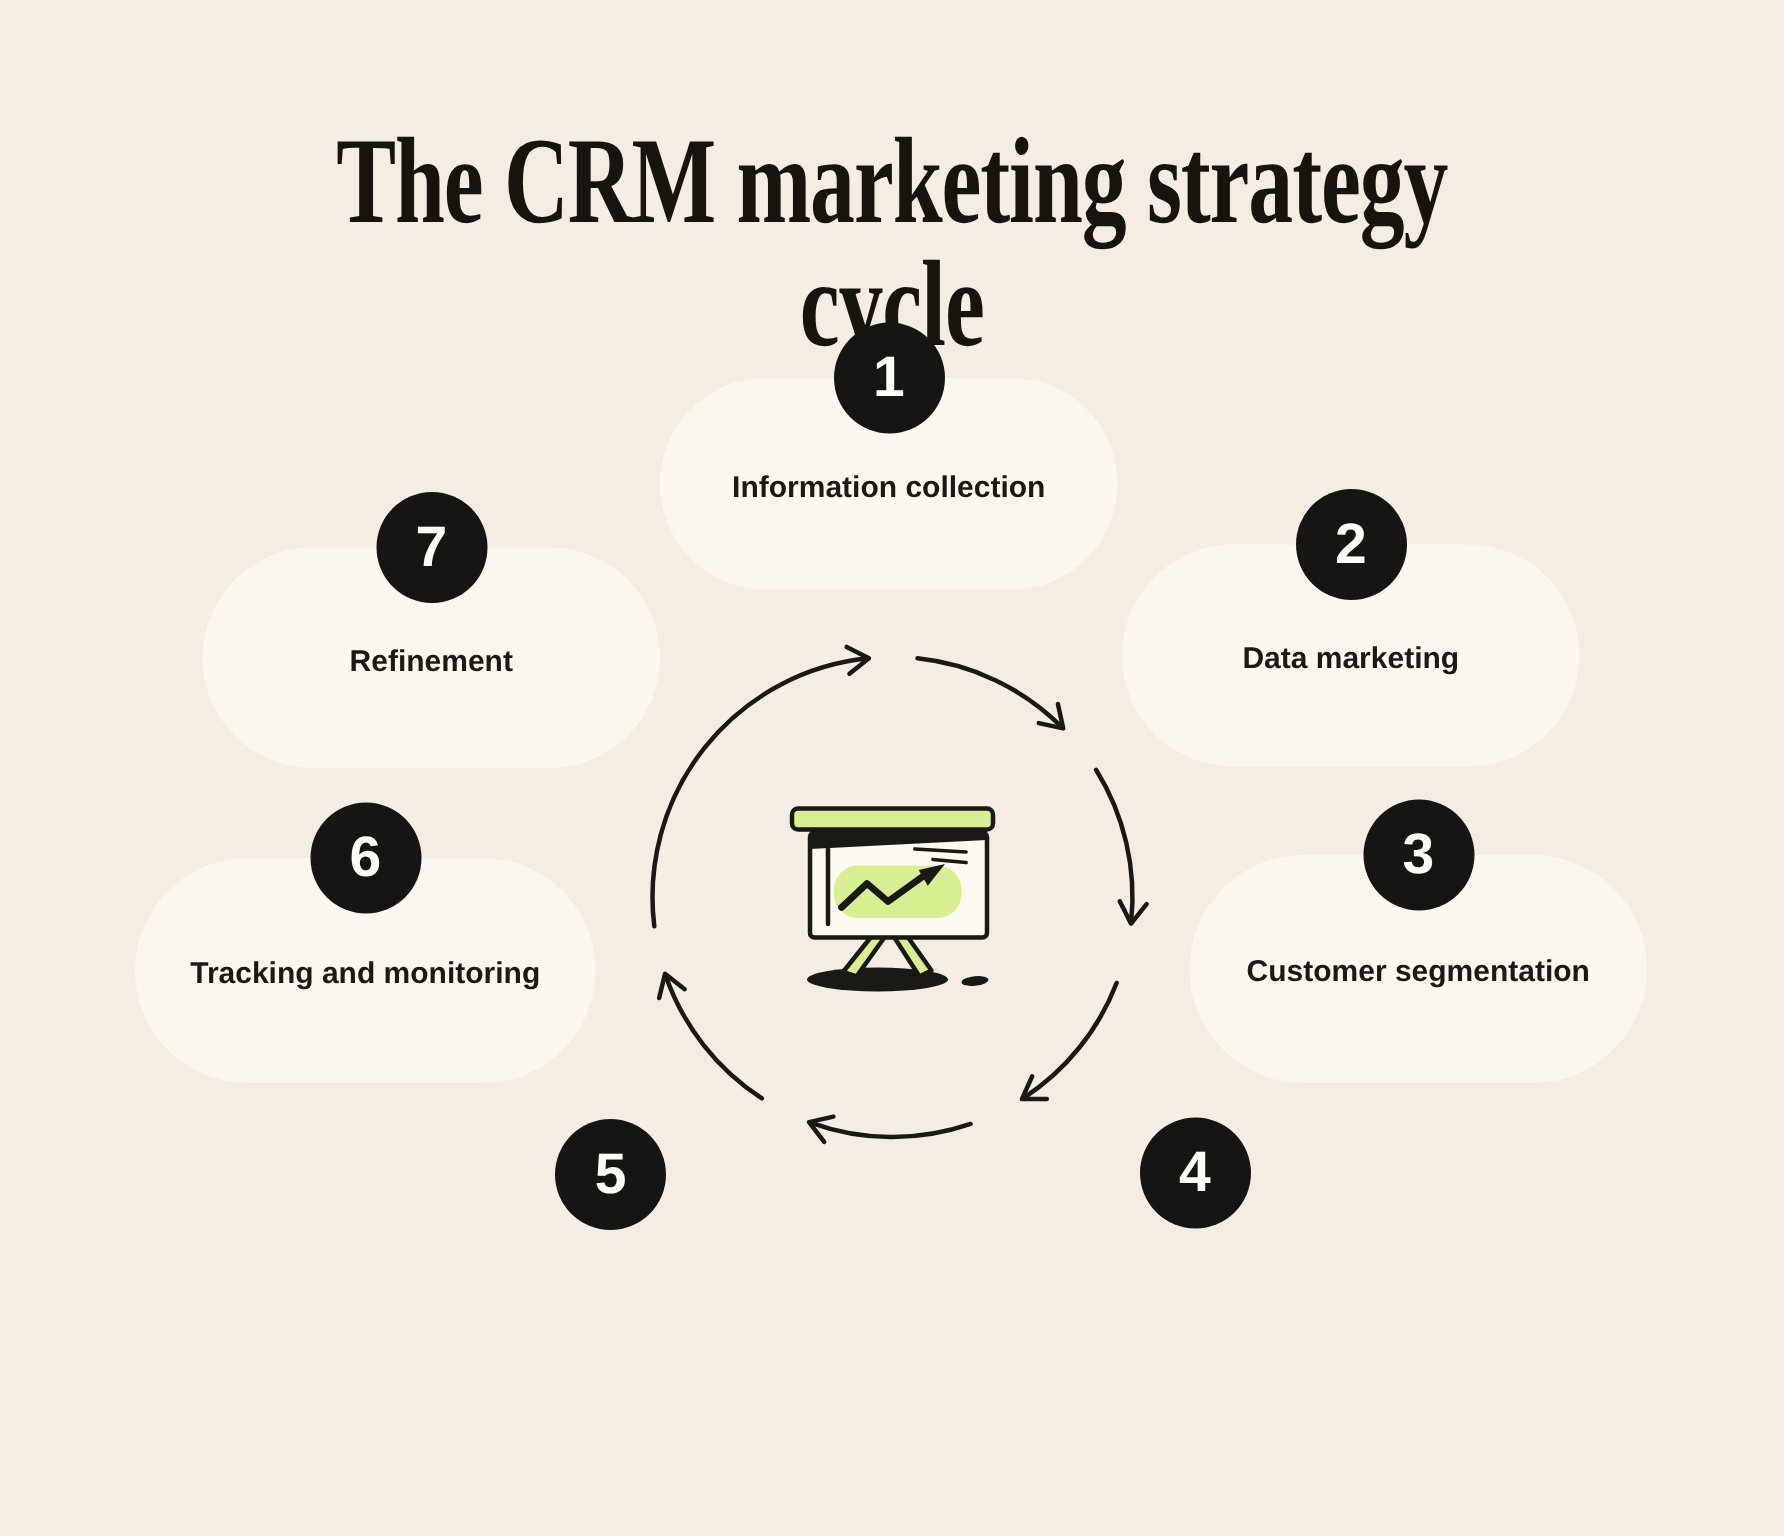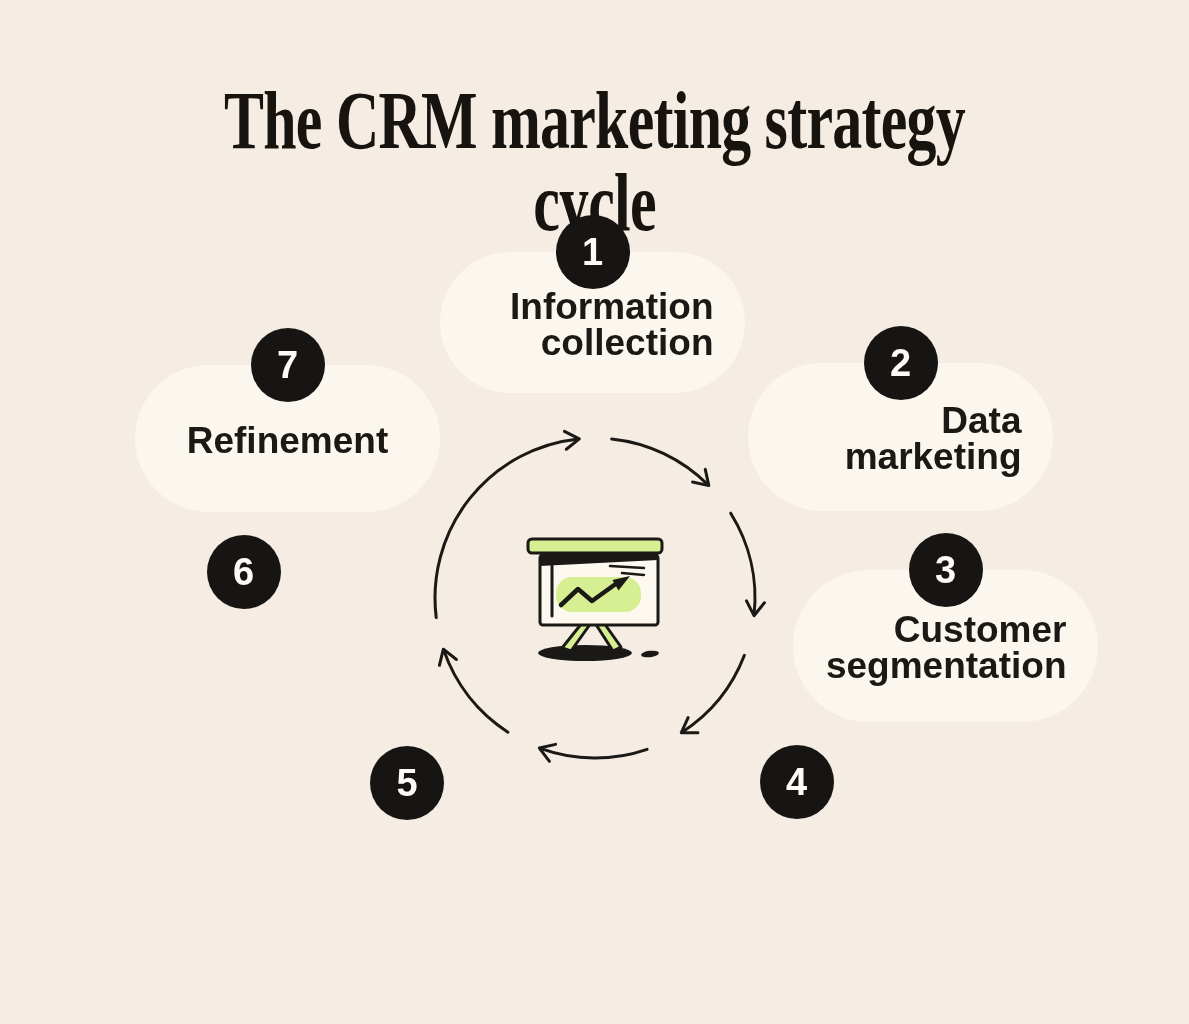--- a/index.html
+++ b/index.html
@@ -36,21 +36,21 @@
     position:absolute;
     left:0;right:0;top:37px;bottom:0;
     background:var(--pill);
     border-radius:80px;
     display:flex;
     align-items:center;
     justify-content:center;
   }
   .pill-label{
     font-weight:700;
-    font-size:37px;
+    font-size:20px;
     line-height:36px;
     text-align:right;
     color:var(--ink);
     max-width:242px;
     padding-top:4px;
   }
   .badge{
     position:absolute;
     top:0;left:50%;
     transform:translateX(-50%);
@@ -152,20 +152,23 @@
   <div class="step" style="left:247px;top:746px;width:320px;height:180px">
     <div class="badge">
       <span class="badge-number">5</span>
     </div>
   </div>
 
   <div class="step" style="left:90px;top:535px;width:307px;height:187px">
     <div class="badge">
       <span class="badge-number">6</span>
     </div>
+    <div class="pill">
+      <span class="pill-label">Tracking and monitoring</span>
+    </div>
   </div>
 
   <div class="step" style="left:135px;top:328px;width:305px;height:184px">
     <div class="badge">
       <span class="badge-number">7</span>
     </div>
     <div class="pill">
       <span class="pill-label">Refinement</span>
     </div>
   </div>

